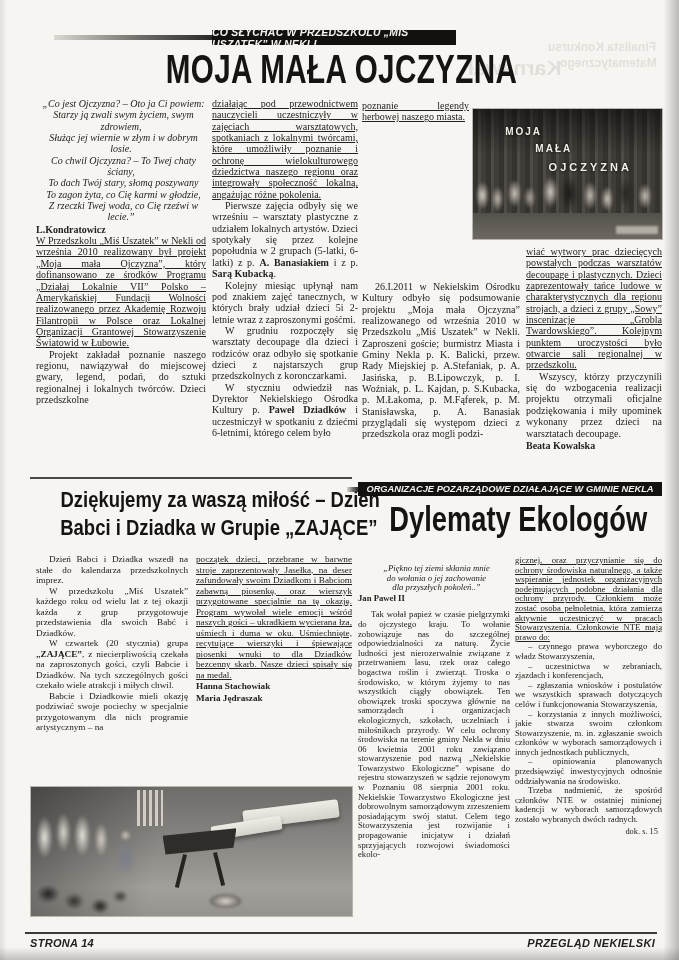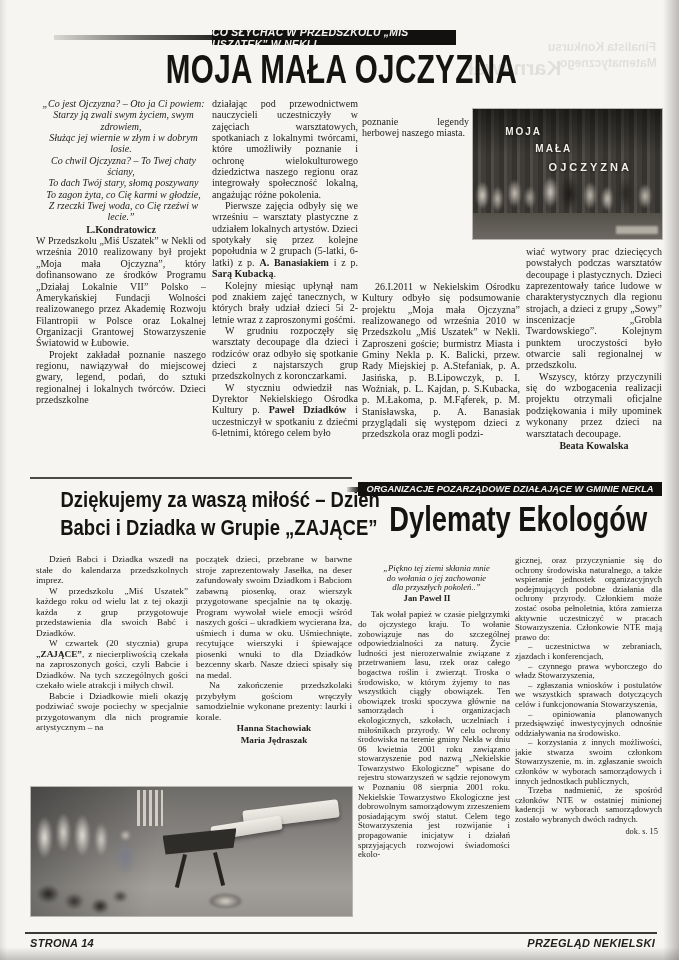--- a/index.html
+++ b/index.html
@@ -32,25 +32,25 @@
   #h1{left:30px;top:47px;width:622px;font-size:40px;line-height:44px;letter-spacing:.5px;}
   #h1 .condense{transform:scaleX(.74);}
   #h2{left:30px;top:486px;width:322px;font-size:22px;line-height:27.5px;}
   #h2 .condense{transform:scaleX(.84);}
   #h3{left:353px;top:499px;width:309px;font-size:35px;line-height:40px;}
   #h3 .condense{transform:scaleX(.78);}
   
   .col{position:absolute;overflow:hidden;text-align:justify;}
   .col p{margin:0;text-indent:13px;}
   .col p.verse{text-indent:5px;text-align:center;font-style:italic;}
-  .cont > p:first-child{text-indent:0;}
+  .cont > p:first-child{text-indent:0;text-decoration:underline;}
   .a1{font-size:10px;line-height:11.35px;}
   .a2t{font-size:9.2px;line-height:10.5px;}
   .a3t{font-size:8.7px;line-height:9.6px;}
-  .sig{font-weight:bold;text-align:center;margin-top:1px;}
+  .sig{font-weight:bold;text-align:left;margin-top:1px;}
   .note{text-align:right;font-size:8.4px;padding-right:4px;margin-top:2px;}
   .rule{position:absolute;background:#4b4945;}
   
   .photo{position:absolute;border:1px solid #b8b6b1;overflow:hidden;background:#14532d;}
   #photo1{left:472px;top:108px;width:189px;height:130px;}
   .p1-curtain{position:absolute;inset:0;
      background:linear-gradient(180deg,rgba(0,0,0,.5),rgba(0,0,0,0) 35%),
      repeating-linear-gradient(90deg,#35332f 0 5px,#4f4c47 5px 8px,#403d39 8px 13px);}
   .p1-floor{position:absolute;left:0;right:0;bottom:0;height:20%;
      background:linear-gradient(180deg,#54514b,#6d6962);}
@@ -139,21 +139,21 @@
         <p>Projekt zakładał poznanie naszego regionu, nawiązywał do miejscowej gwary, legend, podań, do sztuki regionalnej i lokalnych twórców. Dzieci przedszkolne</p>
       </div>
   </div>
   <div class="col a1 cont" style="left:212px;top:98px;width:146px;height:379px;">
       <p>działając pod przewodnictwem nauczycieli uczestniczyły w zajęciach warsztatowych, spotkaniach z lokalnymi twórcami, które umożliwiły poznanie i ochronę wielokulturowego dziedzictwa naszego regionu oraz integrowały społeczność lokalną, angażując różne pokolenia.</p>
       <p>Pierwsze zajęcia odbyły się we wrześniu – warsztaty plastyczne z udziałem lokalnych artystów. Dzieci spotykały się przez kolejne popołudnia w 2 grupach (5-latki, 6-latki) z p. <b>A. Banasiakiem</b> i z p. <b>Sarą Kubacką</b>.</p>
       <p>Kolejny miesiąc upłynął nam pod znakiem zajęć tanecznych, w których brały udział dzieci 5i 2-letnie wraz z zaproszonymi gośćmi.</p>
       <p>W grudniu rozpoczęły się warsztaty decoupage dla dzieci i rodziców oraz odbyło się spotkanie dzieci z najstarszych grup przedszkolnych z koronczarkami.</p>
       <p>W styczniu odwiedził nas Dyrektor Nekielskiego Ośrodka Kultury p. <b>Paweł Dziadków</b> i uczestniczył w spotkaniu z dziećmi 6-letnimi, którego celem było</p>
     </div>
-  <div class="col a1 cont" style="left:362px;top:100px;width:107px;height:170px;margin-top:16px;">
+  <div class="col a1 cont" style="left:362px;top:100px;width:107px;height:170px;">
       <p>poznanie legendy herbowej naszego miasta.</p>
     </div>
   <div class="col a1" style="left:362px;top:281px;width:158px;height:205px;">
       <p>26.I.2011 w Nekielskim Ośrodku Kultury odbyło się podsumowanie projektu „Moja mała Ojczyzna” realizowanego od września 2010 w Przedszkolu „Miś Uszatek” w Nekli. Zaproszeni goście; burmistrz Miasta i Gminy Nekla p. K. Balicki, przew. Rady Miejskiej p. A.Stefaniak, p. A. Jasińska, p. B.Lipowczyk, p. I. Woźniak, p. L. Kajdan, p. S.Kubacka, p. M.Łakoma, p. M.Fąferek, p. M. Stanisławska, p. A. Banasiak przyglądali się występom dzieci z przedszkola oraz mogli podzi-</p>
     </div>
   <div class="col a1 cont" style="left:526px;top:246px;width:136px;height:231px;">
     <div class="cont">
         <p>wiać wytwory prac dziecięcych powstałych podczas warsztatów decoupage i plastycznych. Dzieci zaprezentowały tańce ludowe w charakterystycznych dla regionu strojach, a dzieci z grupy „Sowy” inscenizacje „Grobla Twardowskiego”. Kolejnym punktem uroczystości było otwarcie sali regionalnej w przedszkolu.</p>
         <p>Wszyscy, którzy przyczynili się do wzbogacenia realizacji projektu otrzymali oficjalne podziękowania i miły upominek wykonany przez dzieci na warsztatach decoupage.</p>
       </div>
@@ -178,21 +178,20 @@
   </div>
   <div class="col a2t" style="left:36px;top:554px;width:152px;height:230px;">
       <p>Dzień Babci i Dziadka wszedł na stałe do kalendarza przedszkolnych imprez.</p>
       <p>W przedszkolu „Miś Uszatek” każdego roku od wielu lat z tej okazji każda z grup przygotowuje przedstawienia dla swoich Babć i Dziadków.</p>
       <p>W czwartek (20 stycznia) grupa <b>„ZAJĄCE”</b>, z niecierpliwością czekała na zaproszonych gości, czyli Babcie i Dziadków. Na tych szczególnych gości czekało wiele atrakcji i miłych chwil.</p>
       <p>Babcie i Dziadkowie mieli okazję podziwiać swoje pociechy w specjalnie przygotowanym dla nich programie artystycznym – na</p>
     </div>
   <div class="col a2t" style="left:196px;top:554px;width:156px;height:230px;">
     <div class="cont">
         <p>początek dzieci, przebrane w barwne stroje zaprezentowały Jasełka, na deser zafundowały swoim Dziadkom i Babciom zabawną piosenkę, oraz wierszyk przygotowane specjalnie na tę okazję. Program wywołał wiele emocji wśród naszych gości – ukradkiem wycierana łza, uśmiech i duma w oku. Uśmiechnięte, recytujące wierszyki i śpiewające piosenki wnuki to dla Dziadków bezcenny skarb. Nasze dzieci spisały się na medal.</p>
-        <p>Na zakończenie przedszkolaki przybyłym gościom wręczyły samodzielnie wykonane prezenty: laurki i korale.</p>
       </div>
     <div class="sig">Hanna Stachowiak</div>
     <div class="sig">Maria Jędraszak</div>
   </div>
 
   <div class="photo" id="photo2">
     <div class="p2-bg"></div>
     <div class="p2-window"></div>
     <div class="p2-table t1"></div>
     <div class="p2-table t2"></div>
@@ -219,25 +218,25 @@
       </div>
     <div class="sig" style="padding-right:14px;">Jan Paweł II</div>
     <div style="height:7px;"></div>
     <div>
         <p>Tak wołał papież w czasie pielgrzymki do ojczystego kraju. To wołanie zobowiązuje nas do szczególnej odpowiedzialności za naturę. Życie ludności jest nierozerwalnie związane z przetrwaniem lasu, rzek oraz całego bogactwa roślin i zwierząt. Troska o środowisko, w którym żyjemy to nas wszystkich ciągły obowiązek. Ten obowiązek troski spoczywa głównie na samorządach i organizacjach ekologicznych, szkołach, uczelniach i miłośnikach przyrody. W celu ochrony środowiska na terenie gminy Nekla w dniu 06 kwietnia 2001 roku zawiązano stowarzyszenie pod nazwą „Nekielskie Towarzystwo Ekologiczne” wpisane do rejestru stowarzyszeń w sądzie rejonowym w Poznaniu 08 sierpnia 2001 roku. Nekielskie Towarzystwo Ekologiczne jest dobrowolnym samorządowym zrzeszeniem posiadającym swój statut. Celem tego Stowarzyszenia jest rozwijanie i propagowanie inicjatyw i działań sprzyjających rozwojowi świadomości ekolo-</p>
       </div>
   </div>
   <div class="col a3t" style="left:515px;top:556px;width:147px;height:376px;">
     <div class="cont">
         <p>gicznej, oraz przyczynianie się do ochrony środowiska naturalnego, a także wspieranie jednostek organizacyjnych podejmujących podobne działania dla ochrony przyrody. Członkiem może zostać osoba pełnoletnia, która zamierza aktywnie uczestniczyć w pracach Stowarzyszenia. Członkowie NTE mają prawo do:</p>
+        <p>– czynnego prawa wyborczego do władz Stowarzyszenia,</p>
         <p>– uczestnictwa w zebraniach, zjazdach i konferencjach,</p>
-        <p>– czynnego prawa wyborczego do władz Stowarzyszenia,</p>
         <p>– zgłaszania wniosków i postulatów we wszystkich sprawach dotyczących celów i funkcjonowania Stowarzyszenia,</p>
+        <p>– korzystania z innych możliwości, jakie stwarza swoim członkom Stowarzyszenie, m. in. zgłaszanie swoich członków w wyborach samorządowych i innych jednostkach publicznych,</p>
         <p>– opiniowania planowanych przedsięwzięć inwestycyjnych odnośnie oddziaływania na środowisko.</p>
-        <p>– korzystania z innych możliwości, jakie stwarza swoim członkom Stowarzyszenie, m. in. zgłaszanie swoich członków w wyborach samorządowych i innych jednostkach publicznych,</p>
         <p>Trzeba nadmienić, że spośród członków NTE w ostatniej minionej kadencji w wyborach samorządowych zostało wybranych dwóch radnych.</p>
       </div>
     <div class="note">dok. s. 15</div>
   </div>
 
   <div class="rule" style="left:25px;top:932px;width:632px;height:2px;background:#3c3a37;"></div>
   <div class="footer-text" style="left:30px;top:937px;">STRONA 14</div>
   <div class="footer-text" style="right:24px;top:937px;">PRZEGLĄD NEKIELSKI</div>
 
 </div>

